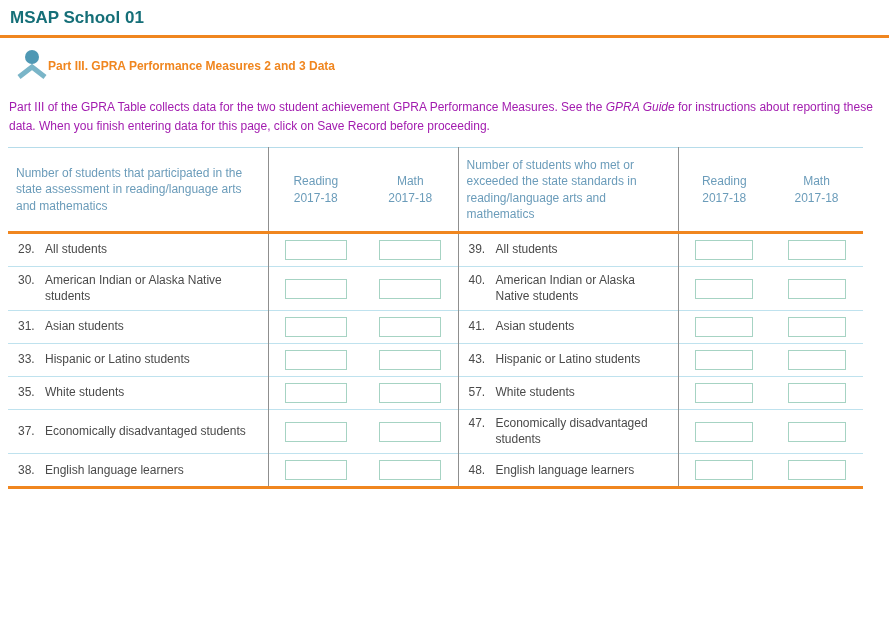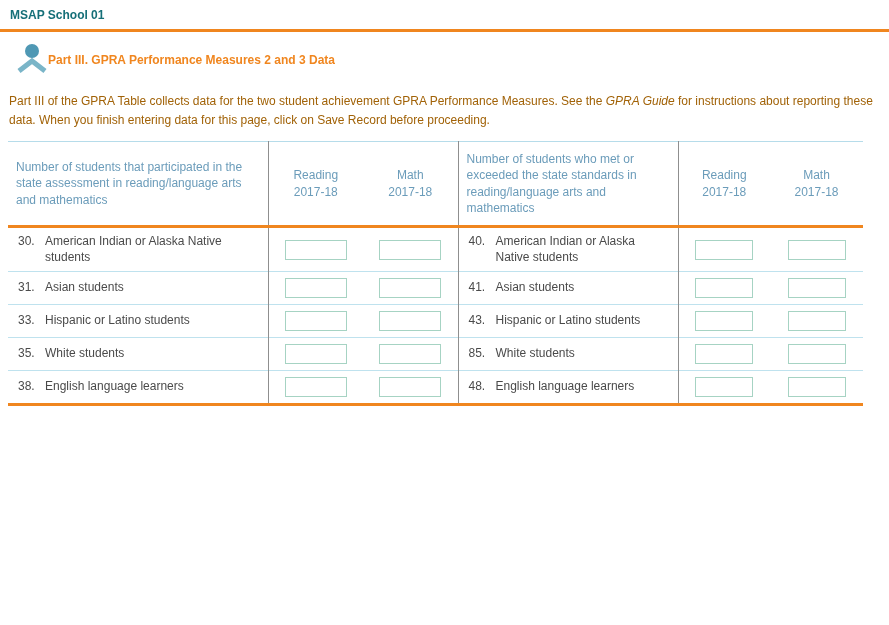--- a/index.html
+++ b/index.html
@@ -6,21 +6,21 @@
   body{
     width:889px;height:625px;overflow:hidden;background:#fff;
     font-family:"Liberation Sans",sans-serif;color:#4a4a4a;
   }
   
   .top-header{
     display:flex;justify-content:space-between;align-items:flex-end;
     border-bottom:3px solid #f0861f;padding-left:10px;
   }
   .page-title{
-    color:#156f78;font-size:12px;font-weight:bold;padding:8px 0 7px;
+    color:#156f78;font-size:17px;font-weight:bold;padding:8px 0 7px;
     white-space:nowrap;
   }
   .tab-bar{display:flex;align-items:flex-end;margin-bottom:-3px;}
   .tab{
     box-sizing:border-box;width:67px;text-align:center;cursor:pointer;
     font-size:11px;font-weight:bold;color:#fff;
     background:linear-gradient(#f59c4d,#ef8428);
     border:1px solid #f8b97e;border-bottom:none;
     border-radius:5px 5px 0 0;
     padding:5px 0 4px;margin:0 1px 3px 1px;
@@ -28,21 +28,21 @@
   .tab.active{
     background:#fff;color:#ee7d17;
     border:2px solid #f29040;border-bottom:none;
     margin-bottom:0;padding:5px 0 9px;width:69px;
   }
   
   .section-head{display:flex;align-items:center;padding:10px 0 2px 16px;}
   .section-head .heading{color:#f0861f;font-weight:bold;font-size:12px;}
   
   .intro{
-    padding:12px 9px 0 9px;font-size:12px;line-height:1.55;color:#a16207;
+    padding:12px 9px 0 9px;font-size:12px;line-height:1.55;color:#a21caf;
     max-width:873px;
   }
   .intro .it{font-style:italic;}
   
   table.gpra{
     border-collapse:collapse;table-layout:fixed;
     margin:12px 0 0 8px;width:855px;font-size:12px;
   }
   td{vertical-align:middle;}
   .title-row td{
@@ -117,20 +117,28 @@
         <span class="col-sub">2017-18</span>
       </td>
       <td>
         <span class="col-sub">Math</span>
         <span class="col-sub">2017-18</span>
       </td>
     </tr>
   </thead>
   <tbody>
       <tr>
+        <td class="label-cell div-r"><span class="row-num">29.</span><span class="row-label normal">All students</span></td>
+        <td class="input-cell"><input type="text" class="num" style=""></td>
+        <td class="input-cell div-r"><input type="text" class="num" style=""></td>
+        <td class="label-cell div-r half-r"><span class="row-num">39.</span><span class="row-label normal">All students</span></td>
+        <td class="input-cell half-r"><input type="text" class="num" style=""></td>
+        <td class="input-cell half-r"><input type="text" class="num" style=""></td>
+      </tr>
+      <tr>
         <td class="label-cell div-r"><span class="row-num">30.</span><span class="row-label">American Indian or Alaska Native students</span></td>
         <td class="input-cell"><input type="text" class="num" style=""></td>
         <td class="input-cell div-r"><input type="text" class="num" style=""></td>
         <td class="label-cell div-r half-r"><span class="row-num">40.</span><span class="row-label">American Indian or Alaska Native students</span></td>
         <td class="input-cell half-r"><input type="text" class="num" style=""></td>
         <td class="input-cell half-r"><input type="text" class="num" style=""></td>
       </tr>
       <tr>
         <td class="label-cell div-r"><span class="row-num">31.</span><span class="row-label">Asian students</span></td>
         <td class="input-cell"><input type="text" class="num" style=""></td>
@@ -144,21 +152,29 @@
         <td class="input-cell"><input type="text" class="num" style=""></td>
         <td class="input-cell div-r"><input type="text" class="num" style=""></td>
         <td class="label-cell div-r half-r"><span class="row-num">43.</span><span class="row-label">Hispanic or Latino students</span></td>
         <td class="input-cell half-r"><input type="text" class="num" style=""></td>
         <td class="input-cell half-r"><input type="text" class="num" style=""></td>
       </tr>
       <tr>
         <td class="label-cell div-r"><span class="row-num">35.</span><span class="row-label">White students</span></td>
         <td class="input-cell"><input type="text" class="num" style=""></td>
         <td class="input-cell div-r"><input type="text" class="num" style=""></td>
-        <td class="label-cell div-r half-r"><span class="row-num">85.</span><span class="row-label">White students</span></td>
+        <td class="label-cell div-r half-r"><span class="row-num">57.</span><span class="row-label">White students</span></td>
+        <td class="input-cell half-r"><input type="text" class="num" style=""></td>
+        <td class="input-cell half-r"><input type="text" class="num" style=""></td>
+      </tr>
+      <tr>
+        <td class="label-cell div-r"><span class="row-num">37.</span><span class="row-label">Economically disadvantaged students</span></td>
+        <td class="input-cell"><input type="text" class="num" style=""></td>
+        <td class="input-cell div-r"><input type="text" class="num" style=""></td>
+        <td class="label-cell div-r half-r"><span class="row-num">47.</span><span class="row-label">Economically disadvantaged students</span></td>
         <td class="input-cell half-r"><input type="text" class="num" style=""></td>
         <td class="input-cell half-r"><input type="text" class="num" style=""></td>
       </tr>
       <tr>
         <td class="label-cell div-r"><span class="row-num">38.</span><span class="row-label">English language learners</span></td>
         <td class="input-cell"><input type="text" class="num" style=""></td>
         <td class="input-cell div-r"><input type="text" class="num" style=""></td>
         <td class="label-cell div-r half-r"><span class="row-num">48.</span><span class="row-label">English language learners</span></td>
         <td class="input-cell half-r"><input type="text" class="num" style=""></td>
         <td class="input-cell half-r"><input type="text" class="num" style=""></td>

